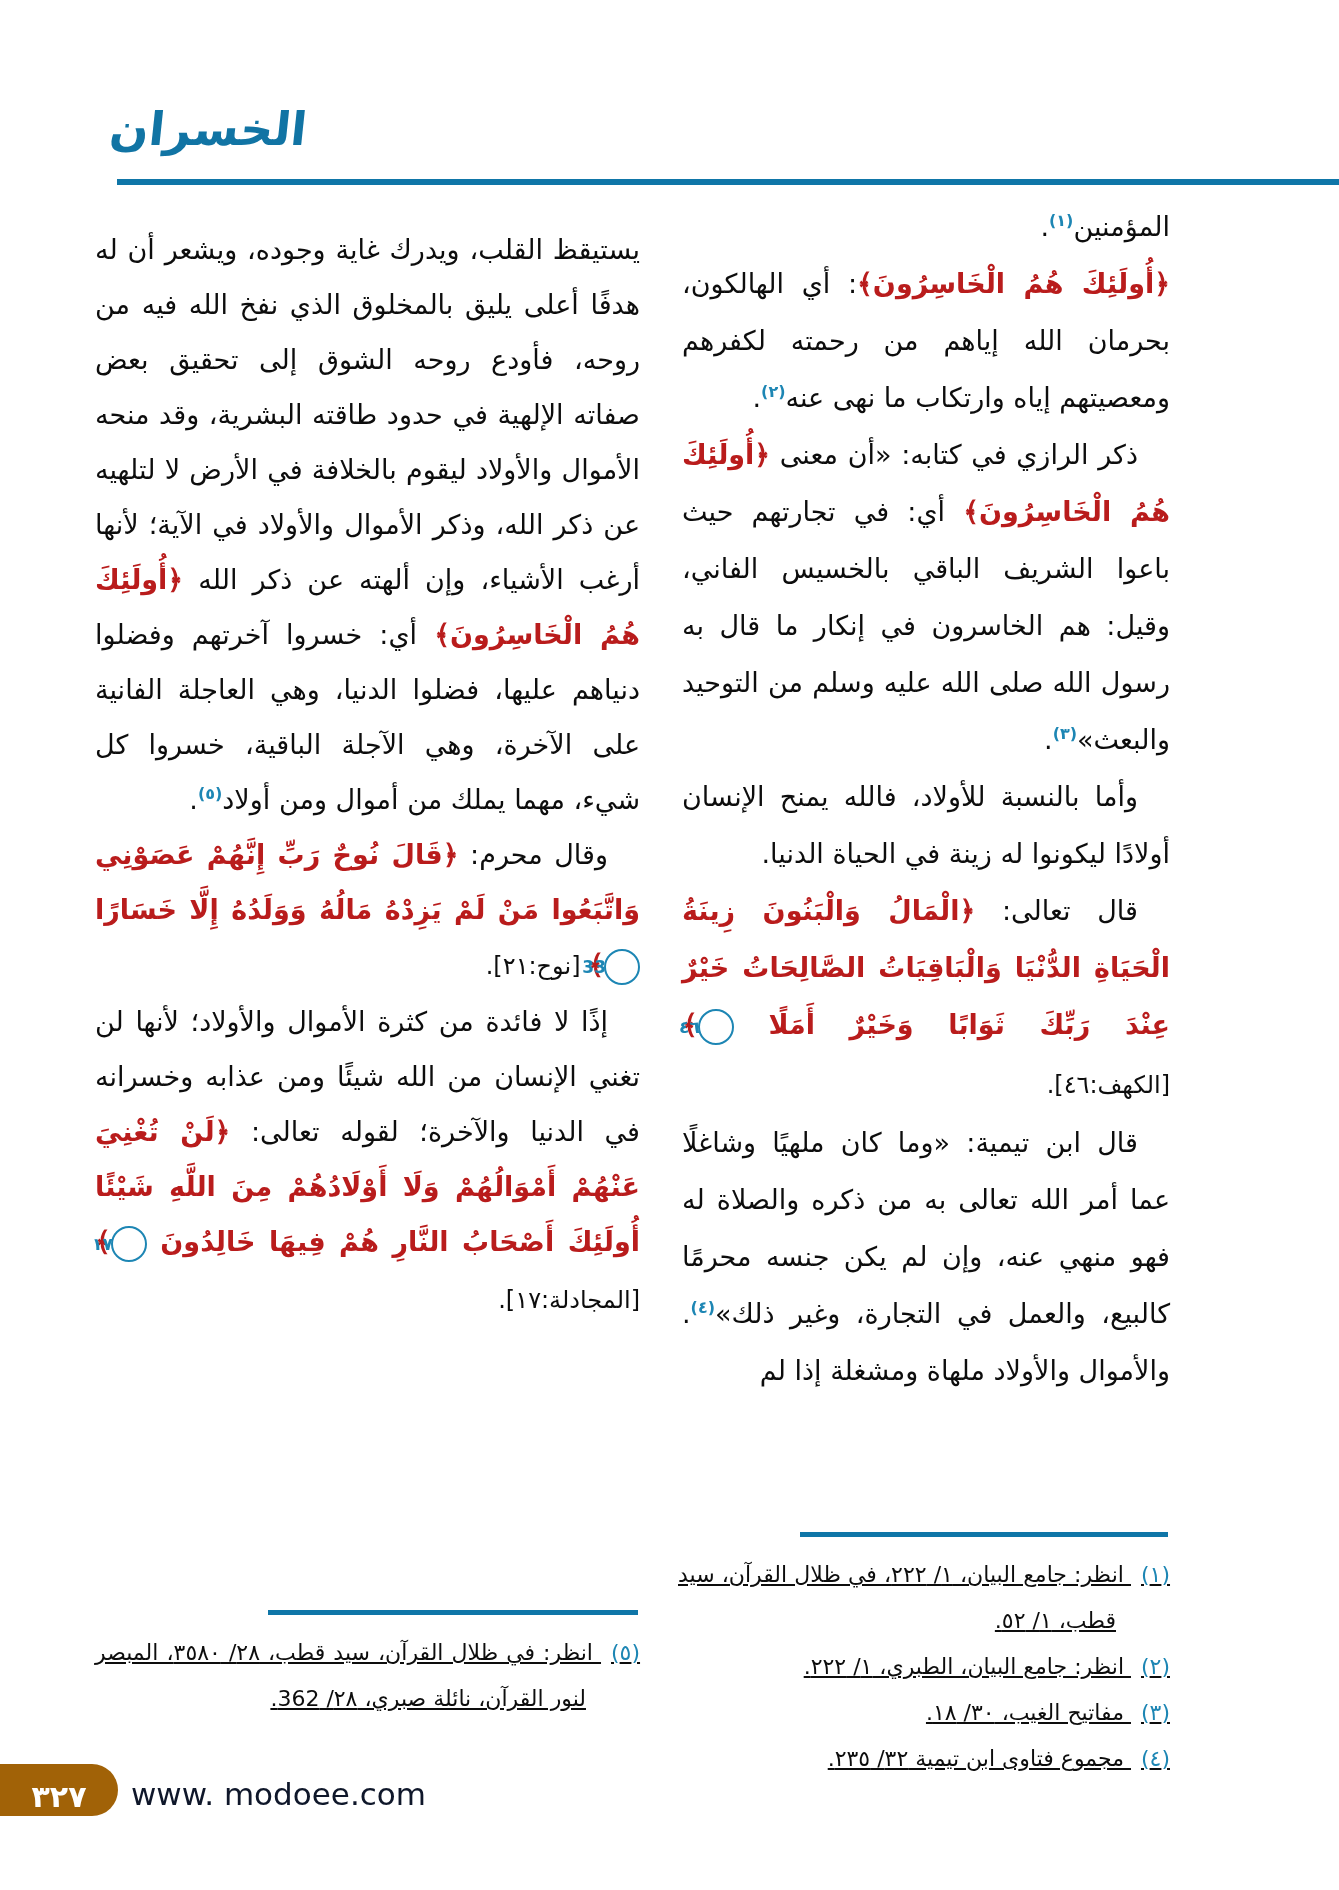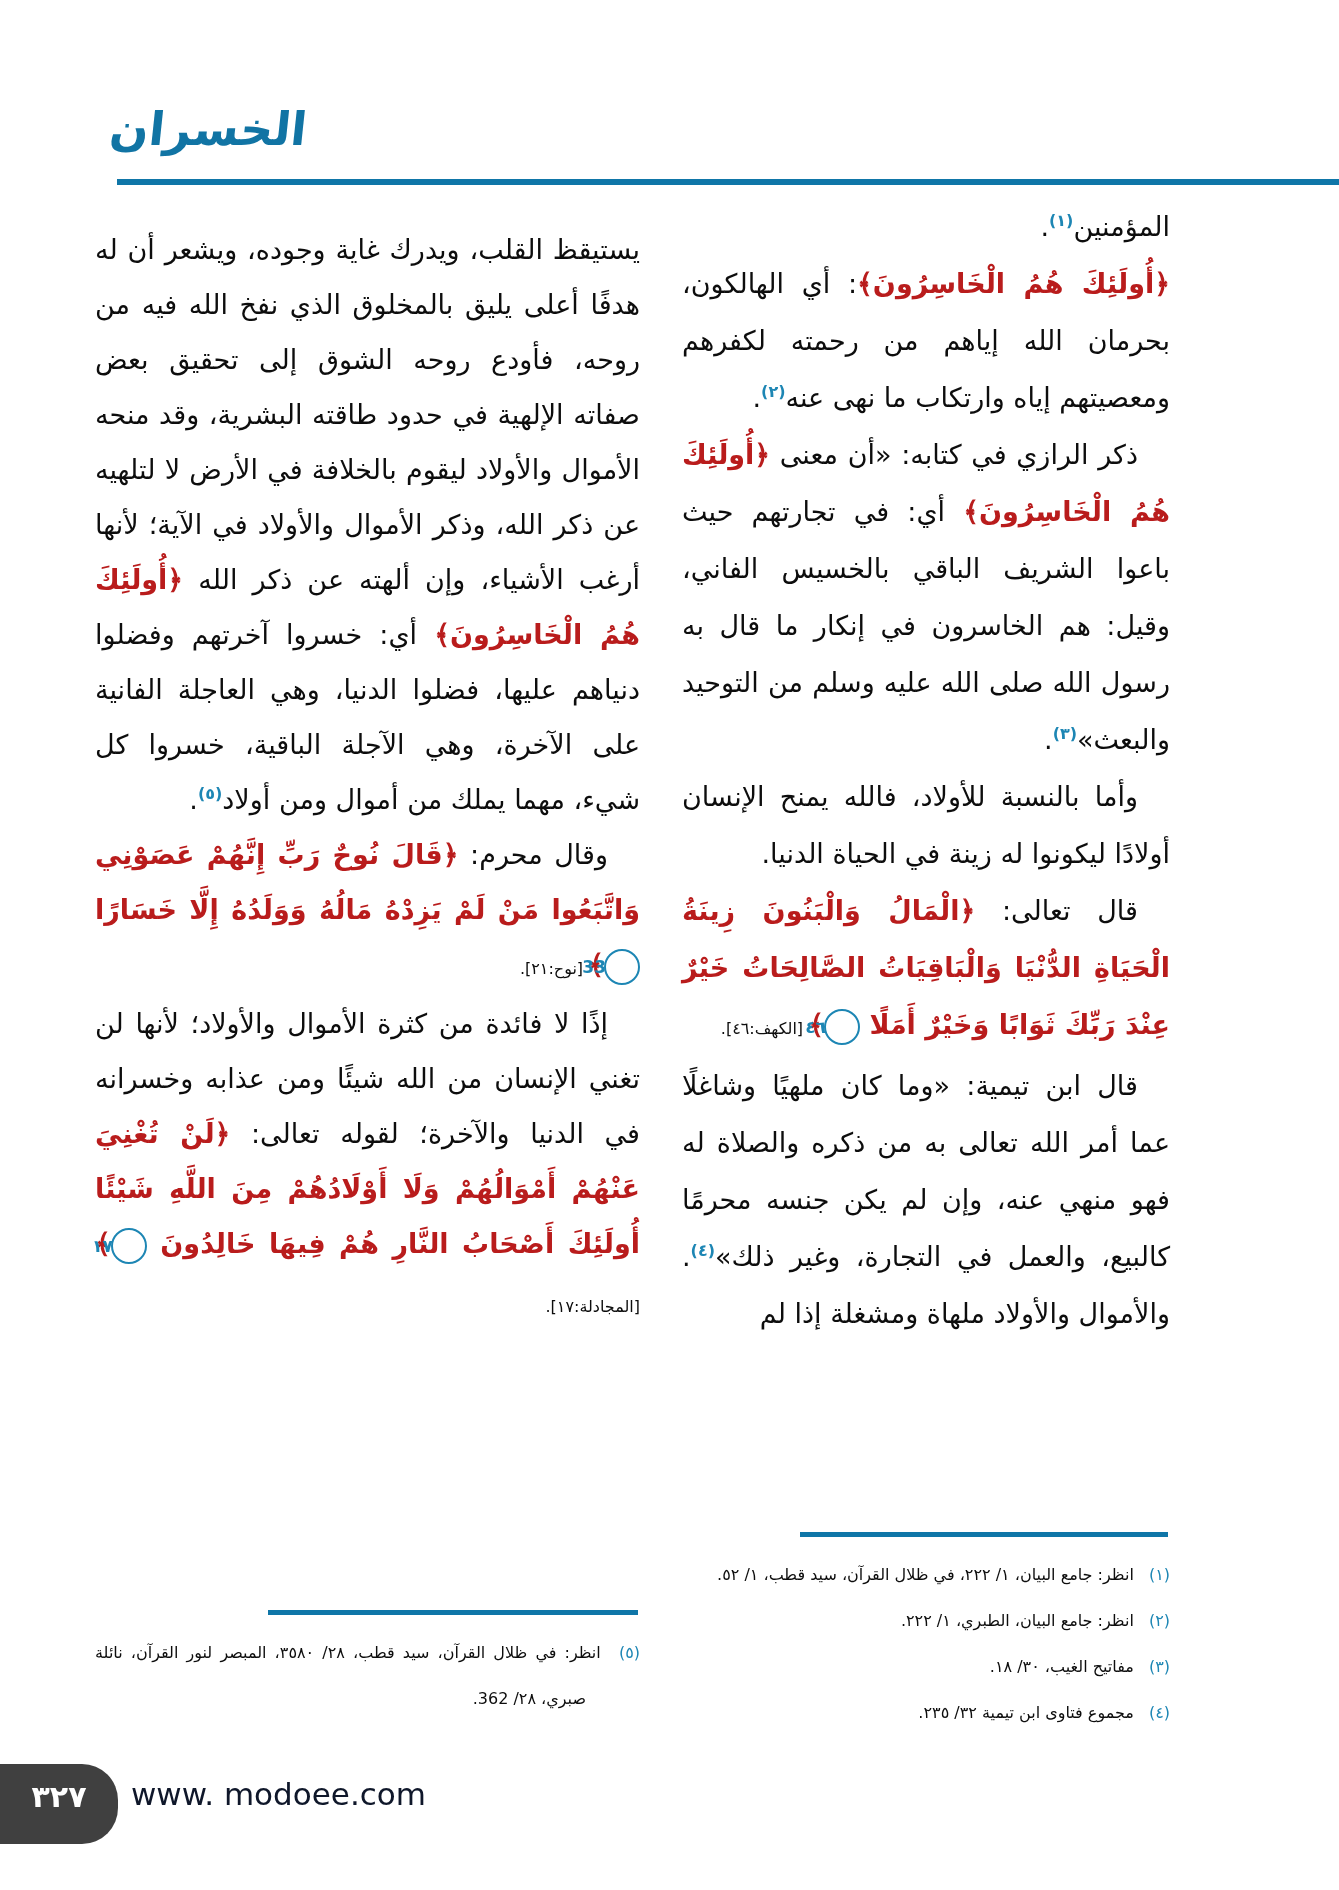--- a/index.html
+++ b/index.html
@@ -28,40 +28,40 @@
   
   .col{position:absolute;text-align:justify;}
   .col-right{right:169px;top:198px;width:488px;font-size:27px;line-height:57px;}
   .col-left{left:95px;top:222px;width:545px;font-size:27px;line-height:55px;}
   .col p{margin:0;text-indent:32px;}
   .col p.cont{text-indent:0;}
   .col p.heading{font-weight:bold;font-size:29px;}
   .col p.strong{font-weight:bold;}
   .verse{color:#b91c1c;font-weight:bold;}
   .fnmark{color:#1d86b4;font-size:16px;vertical-align:super;line-height:0;font-weight:bold;}
-  .ref{font-size:16px;}
+  .ref{font-size:24px;}
   .ayah{
     display:inline-block;width:32px;height:32px;
     border:2px solid #1d86b4;border-radius:50%;
     color:#1d86b4;font-size:17px;line-height:32px;
     text-align:center;vertical-align:middle;font-weight:bold;
   }
   
   .fnsep{position:absolute;height:5px;background:#0f76a8;}
   .fnsep-right{top:1532px;right:171px;width:368px;}
   .fnsep-left{top:1610px;right:701px;width:370px;}
-  .fns{position:absolute;font-size:16px;line-height:46px;text-align:justify;}
+  .fns{position:absolute;font-size:22px;line-height:46px;text-align:justify;text-decoration:underline;}
   .fns-right{right:169px;top:1552px;width:492px;}
   .fns-left{left:95px;top:1630px;width:545px;}
   .fn{margin:0;padding-right:54px;text-indent:-54px;}
   .fn .num{color:#1d86b4;padding-left:10px;}
   
   .pill{
-    position:absolute;left:0;top:1764px;width:118px;height:80px;
-    background:#404040;border-radius:0 36px 36px 0;
+    position:absolute;left:0;top:1764px;width:118px;height:52px;
+    background:#a16207;border-radius:0 36px 36px 0;
   }
   .pill span{
     display:block;text-align:center;line-height:66px;
     color:#ffffff;font-size:30px;font-weight:bold;
   }
   .url{
     position:absolute;left:131px;top:1776px;
     color:#0f172a;font-size:31px;direction:ltr;
   }
 </style>

